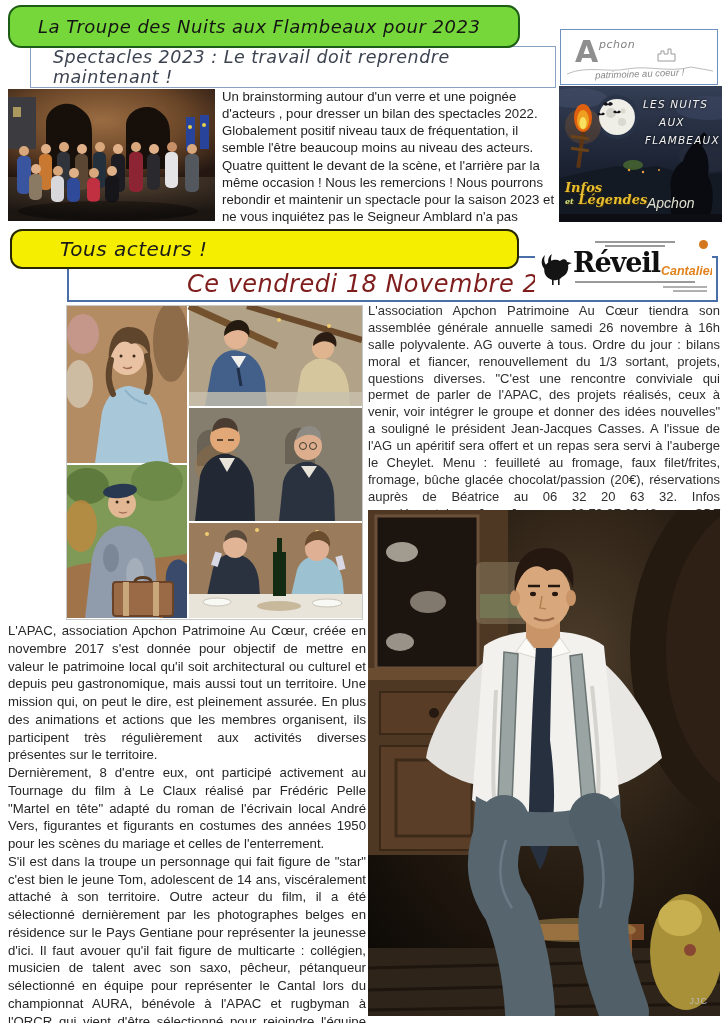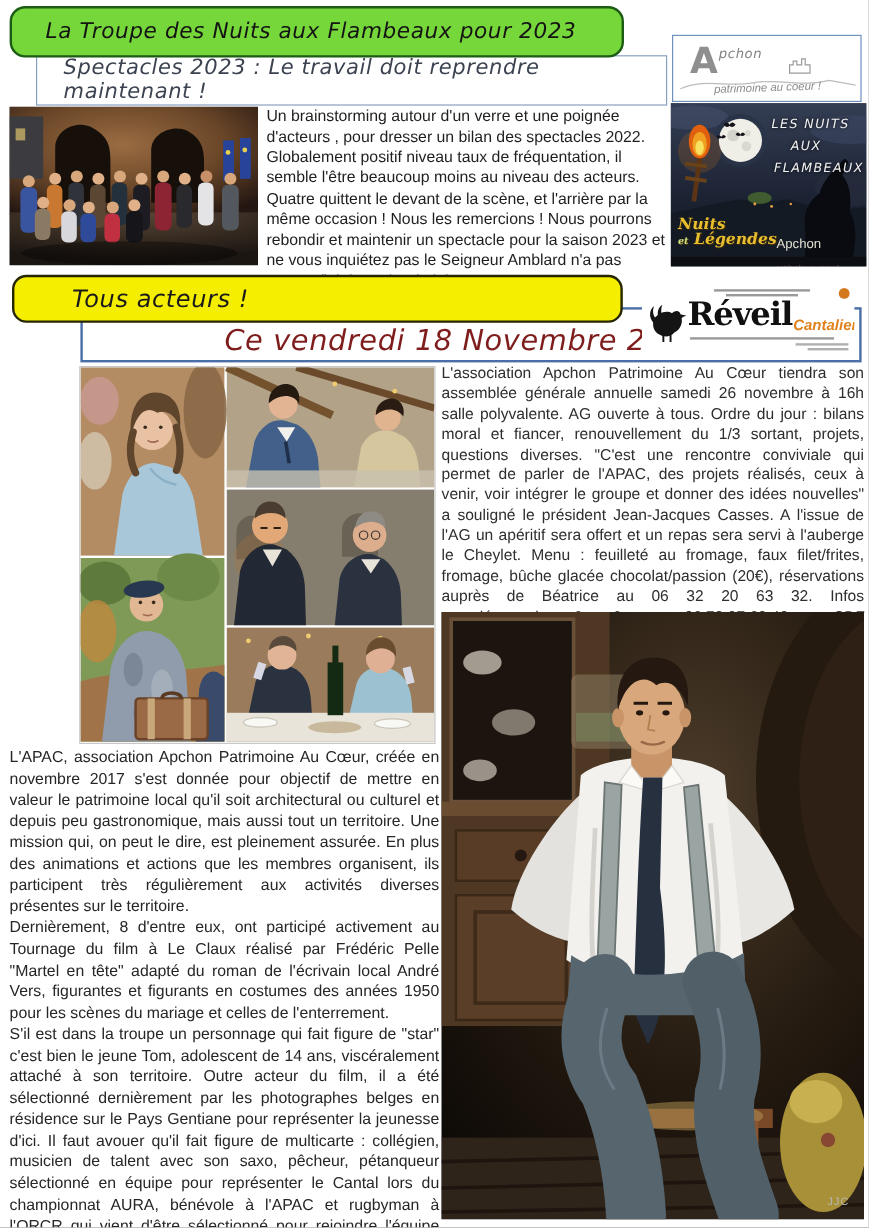--- a/index.html
+++ b/index.html
@@ -53,21 +53,21 @@
 
   
   .group-photo { left:8px; top:89px; width:207px; height:132px; background:#0d0a08; }
 
   
   .poster { left:559px; top:86px; width:163px; height:136px; background:#1b2232; overflow:hidden; }
   .poster-title { position:absolute; color:#f2f2f2; font-size:10.5px; letter-spacing:1.2px; font-style:italic; font-family:"DejaVu Sans",sans-serif; text-shadow:0 0 3px rgba(0,0,0,.9); }
   .poster-badge { position:absolute; left:6px; top:96px; color:#e8be2e; font-weight:bold; font-style:italic; font-size:13px; line-height:.95; text-shadow:1px 1px 0 #3a2a08; font-family:"DejaVu Serif",serif; }
   .poster-badge .et { font-size:8px; color:#cfe07a; }
   .poster-apchon { position:absolute; left:88px; top:108px; width:70px; color:#d8d8c0; }
-  .poster-apchon .nm { font-size:11px; color:#e0e0d0;margin-top:37px; }
+  .poster-apchon .nm { font-size:14px; font-style:italic; color:#e0e0d0;margin-top:37px; }
   .mini-rainbow {
     display:inline-block; width:22px; height:11px; vertical-align:middle; margin-left:2px;
     border-radius:22px 22px 0 0;
     background: radial-gradient(closest-side at 50% 100%,
       rgba(0,0,0,0) 0 40%, #9038a8 40% 52%, #3858c8 52% 62%,
       #38a040 62% 72%, #ecd828 72% 82%, #e03020 82% 94%, rgba(0,0,0,0) 94%);
   }
   .poster-apchon .tg { font-size:5.5px; font-style:italic; color:#cfcfae; }
 
   
@@ -272,21 +272,21 @@
       <g>
         <path d="M112,130 L112,106 C110,92 114,82 124,75 C126,68 131,60 139,53 L145,46 L148,49 L143,60 C148,66 151,76 149,90 C155,100 155,116 151,130 Z" fill="#090b10"></path>
         <path d="M140,52 L144,47 L146,52 Z" fill="#090b10"></path>
       </g>
       <rect x="0" y="128" width="163" height="8" fill="#0c0e14"></rect>
     </svg>
     <div class="poster-title" style="left:84px; top:12px;">LES NUITS</div>
     <div class="poster-title" style="left:100px; top:30px;">AUX</div>
     <div class="poster-title" style="left:86px; top:48px;">FLAMBEAUX</div>
     <div class="poster-badge">
-      <span>Nuits</span><br>
+      <span>Infos</span><br>
       <span class="et">et</span>
       <span>Légendes</span>
     </div>
     <div class="poster-apchon">
       <span class="nm">Apchon</span><span class="mini-rainbow"></span><br>
       <span class="tg">patrimoine au coeur !</span>
     </div>
   </div>
 
   <div class="abs yellow-banner hand">

